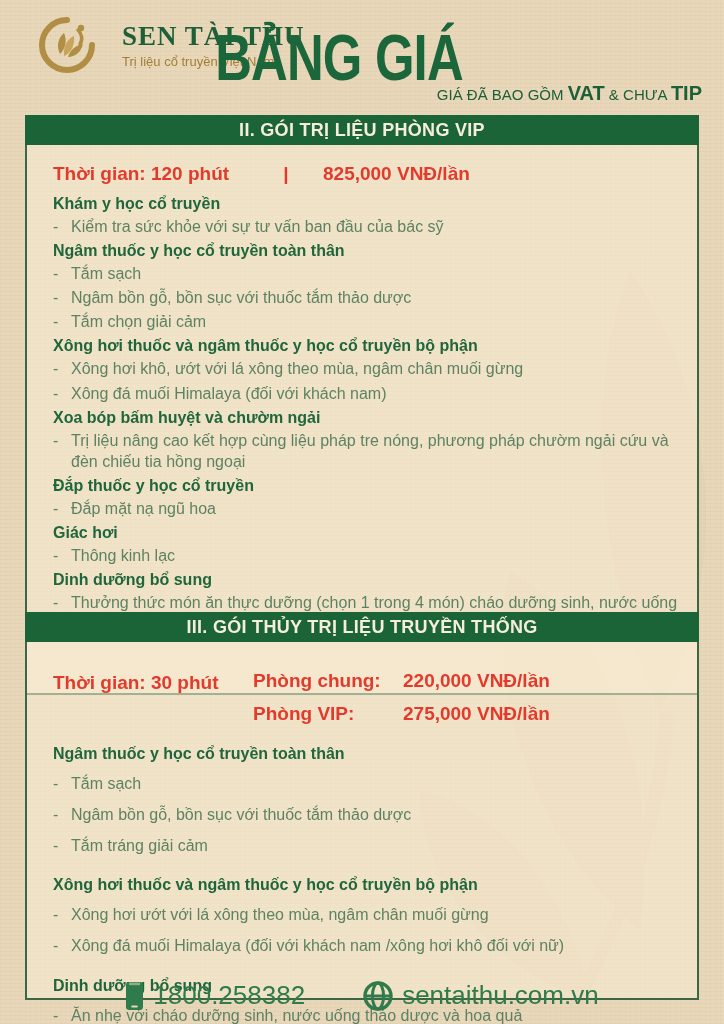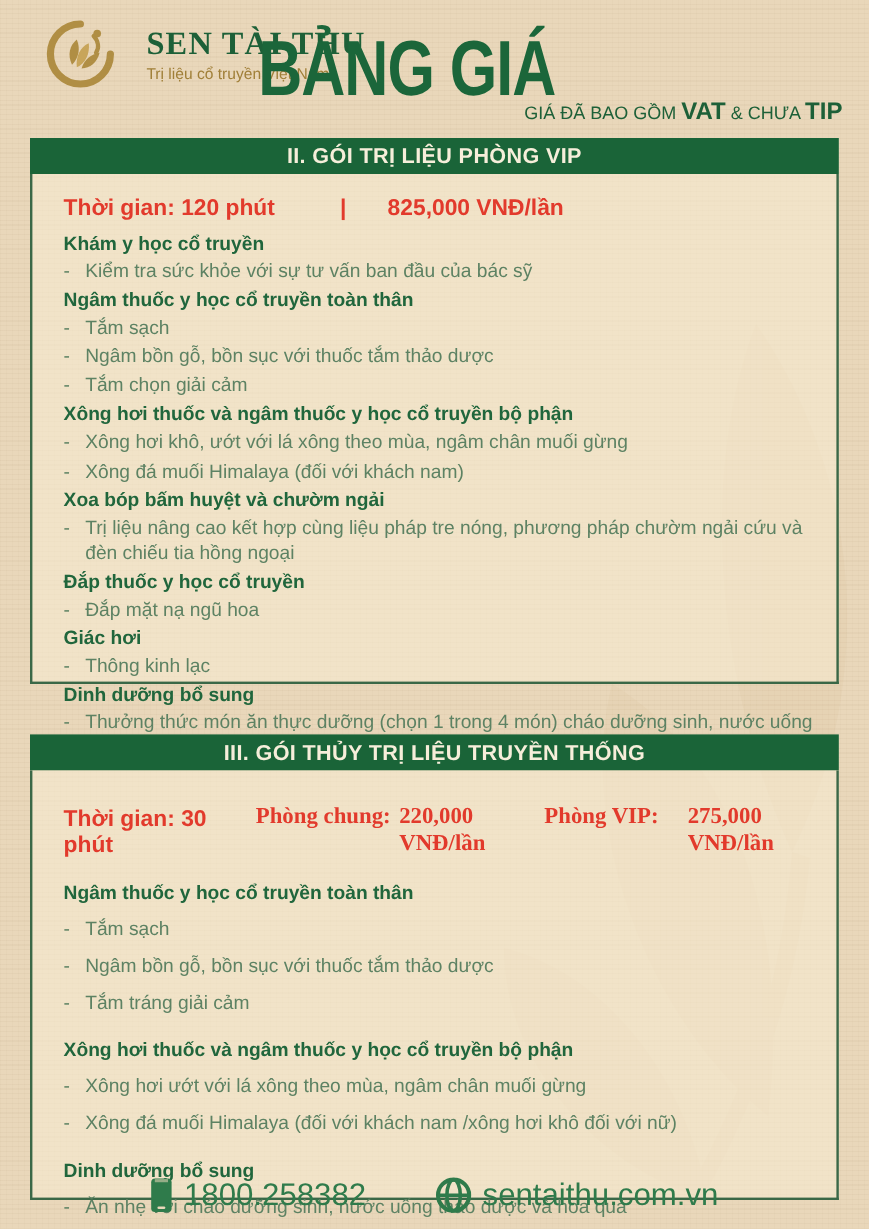--- a/index.html
+++ b/index.html
@@ -46,30 +46,30 @@
     height:30px; background:#1a6438; color:#f6eeda;
     font-size:18px; font-weight:bold; letter-spacing:0.3px;
     display:flex; align-items:center; justify-content:center;
   }
   .panel-body {
     border:2px solid #3a6847; border-top:none;
     background:rgba(248,236,212,0.55);
     padding:14px 14px 10px 14px;
     position:relative;
   }
-  .panel-2 .panel-body { height:425px; }
+  .panel-2 .panel-body { height:550px; }
   .panel-3 .panel-body { height:358px; padding-top:28px; }
   
   .red { color:#e23a2c; font-weight:bold; font-size:19px; }
   .price-row-2 { display:flex; margin:4px 0 10px 12px; }
   .price-row-2 .time { width:196px; }
   .price-row-2 .sep  { width:74px; text-align:center; }
   .price3 { display:flex; margin-left:12px; }
   .price3 .time { width:200px; padding-top:2px; }
-  .price3 .rows { display:flex; gap:11px;font-family:Liberation Serif, serif; }
+  .price3 .rows { display:flex; flex-direction:column; gap:11px; }
   .price3 .prow { display:flex; }
   .price3 .prow .lbl { width:150px; }
   
   .group-h {
     color:#20663c; font-weight:bold; font-size:16px;
     margin:5px 0 3px 12px;
   }
   .bullet {
     display:flex; color:#5d8263; font-size:16px;
     margin:3px 0 3px 12px; line-height:1.32;

